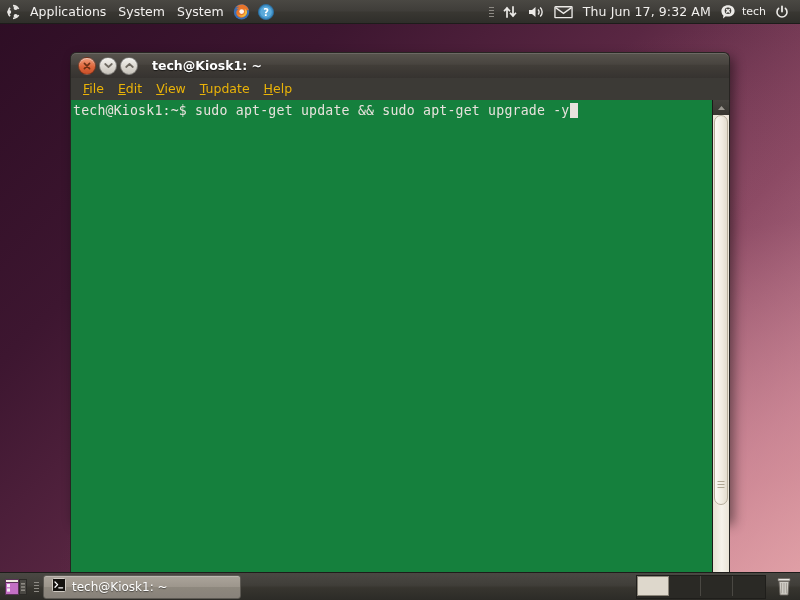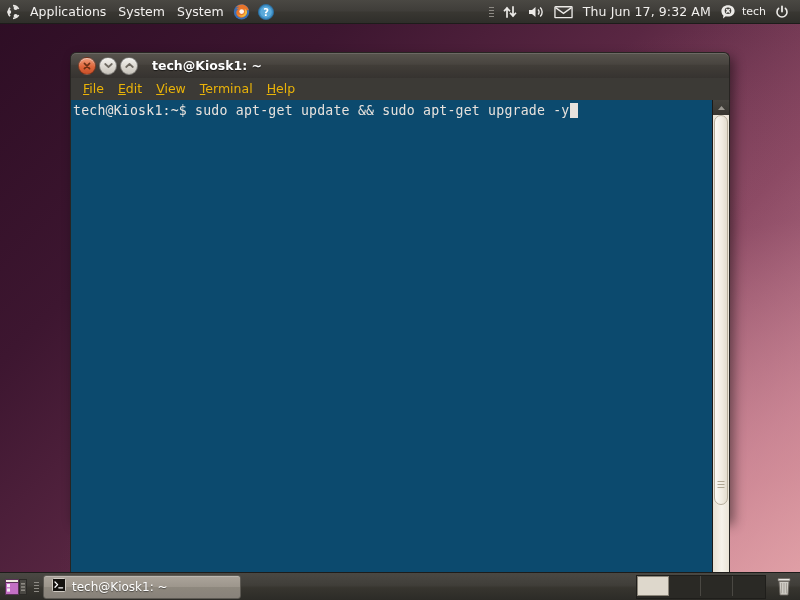--- a/index.html
+++ b/index.html
@@ -204,21 +204,21 @@
     line-height: 20px;
     color: #eab308;
     font-size: 12.5px;
     white-space: nowrap;
   }
   .menu-item u { text-decoration: underline; }
 
   .term-body {
     position: relative;
     height: 492px;
-    background: #0c4a6e;
+    background: #15803d;
     border: 1px solid #272522;
     border-top: none;
     box-sizing: border-box;
     display: flex;
   }
   .term-screen {
     flex: 1;
     padding: 2px 0 0 2px;
     overflow: hidden;
   }
@@ -385,21 +385,21 @@
           </svg>
         </div>
       </div>
       <div class="wtitle">tech@Kiosk1: ~</div>
     </div>
 
     <div class="menubar">
       <div class="menu-item"><u>F</u><span>ile</span></div>
       <div class="menu-item"><u>E</u><span>dit</span></div>
       <div class="menu-item"><u>V</u><span>iew</span></div>
-      <div class="menu-item"><u>T</u><span>erminal</span></div>
+      <div class="menu-item"><u>T</u><span>update</span></div>
       <div class="menu-item"><u>H</u><span>elp</span></div>
     </div>
 
     <div class="term-body">
       <div class="term-screen">
         <div class="term-line"><span>tech@Kiosk1:~$ </span><span>sudo apt-get update &amp;&amp; sudo apt-get upgrade -y</span><span class="cursor"></span></div>
       </div>
 
       <div class="term-scroll">
         <div class="sb-btn">

